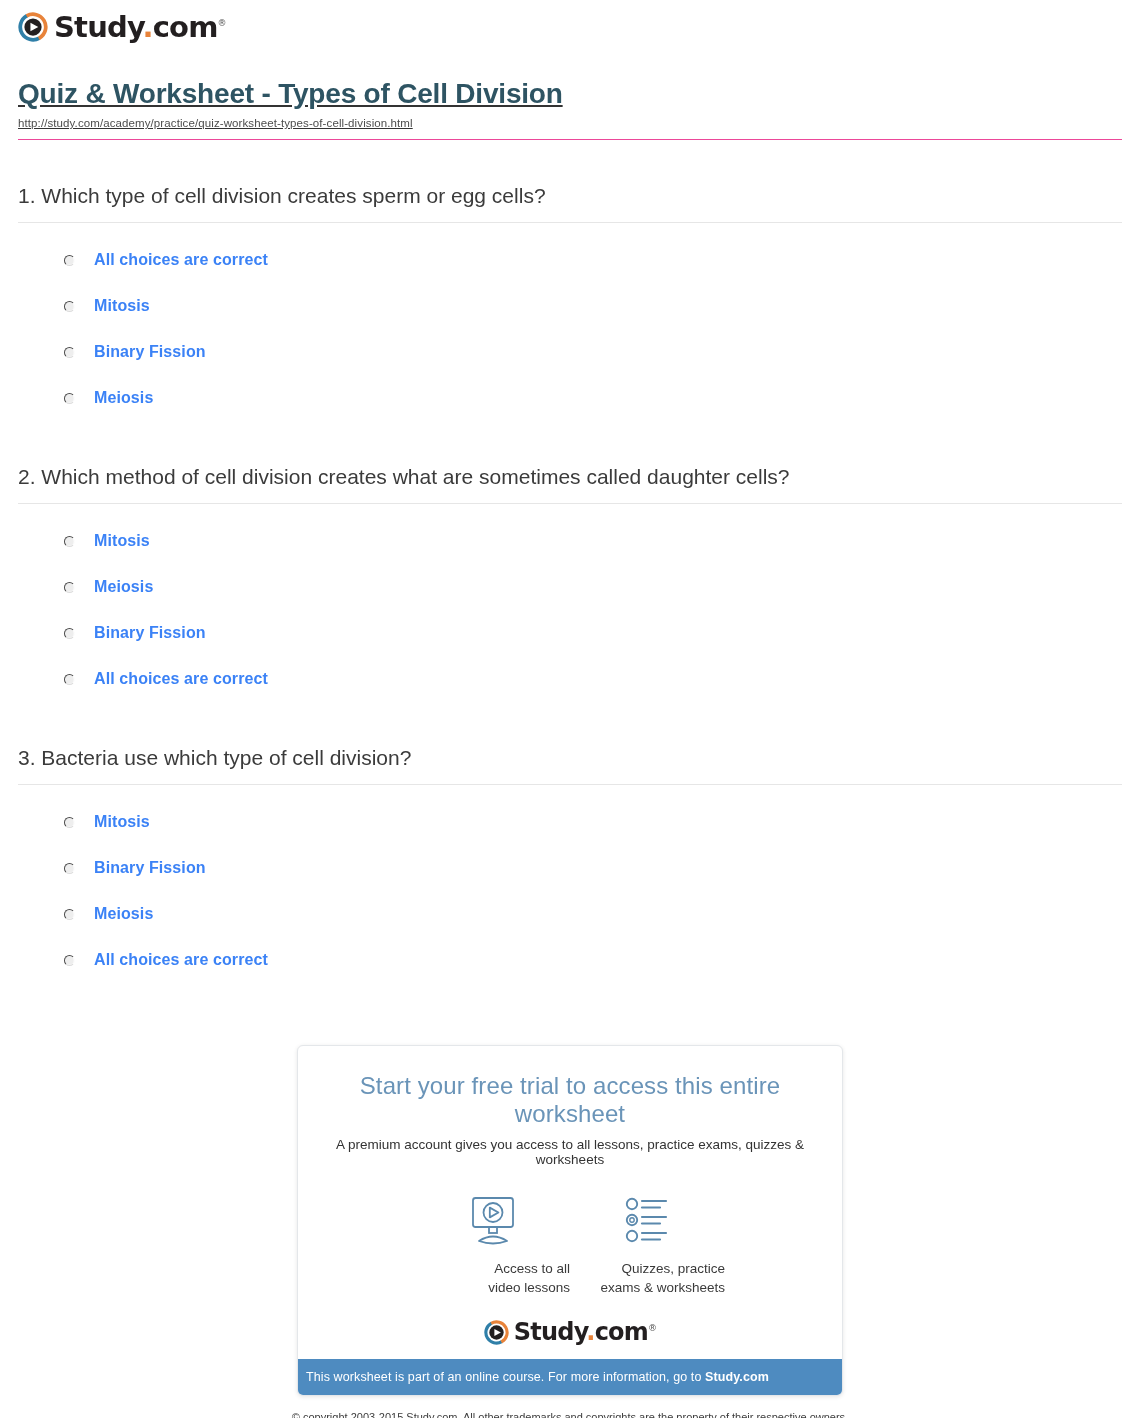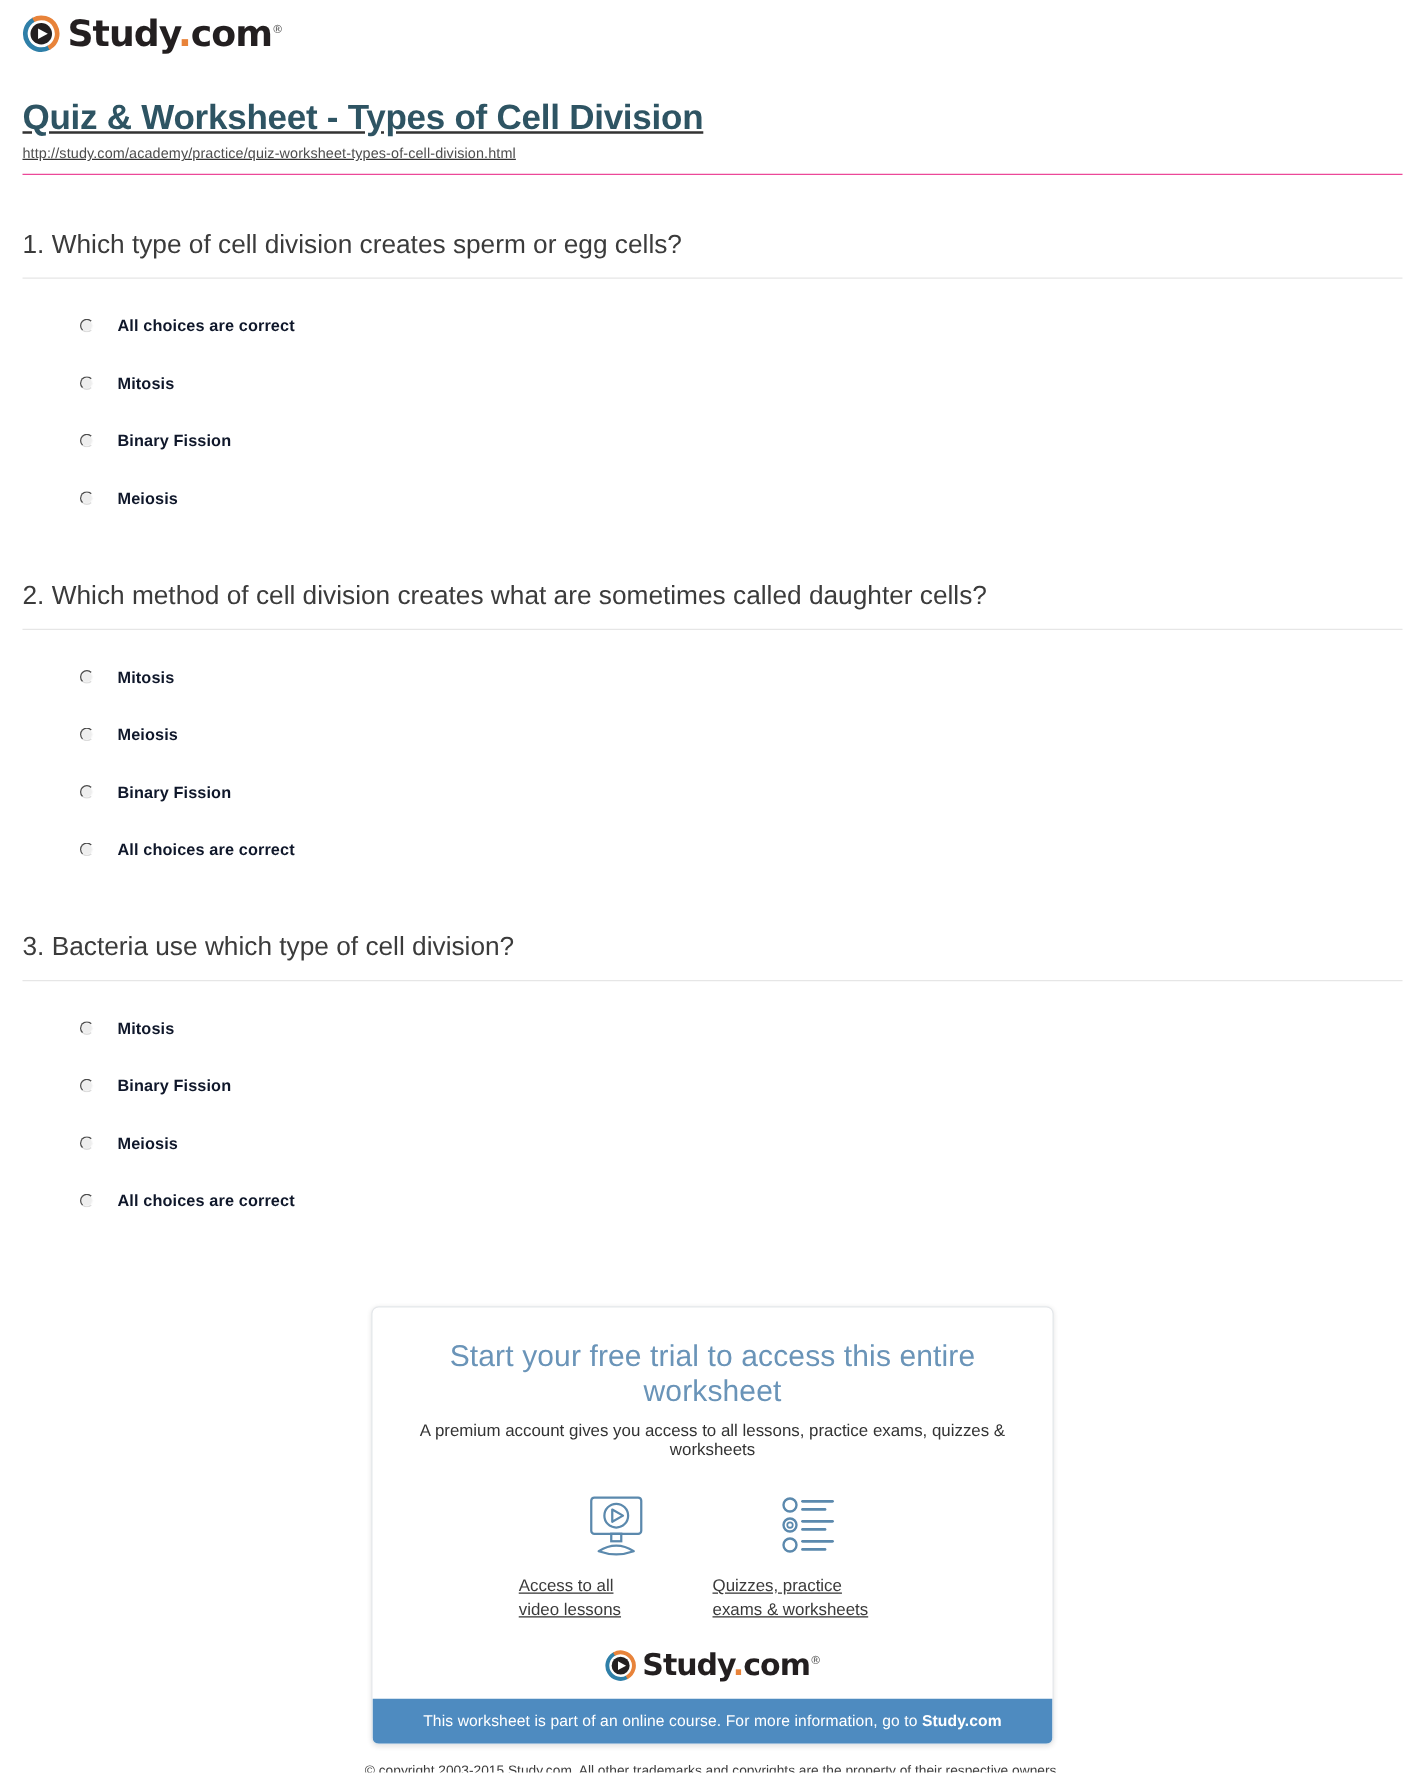--- a/index.html
+++ b/index.html
@@ -94,23 +94,23 @@
     background: #eeeeee;
     border: 1px solid #b9b9b9;
     border-top-color: #4a4a4a;
     border-left-color: #4a4a4a;
     border-right-color: #fdfdfd;
     border-bottom-color: #dcdcdc;
     box-shadow: inset 0 0 0 0.5px #fafafa;
     margin-right: 19px;
   }
   .choice-label {
-    font-size: 13px;
+    font-size: 16px;
     font-weight: bold;
-    color: #0f172a;
+    color: #3b82f6;
     letter-spacing: 0.1px;
   }
 
   
   .promo-wrap {
     margin-top: 62px;
     display: flex;
     justify-content: center;
   }
   .promo-card {
@@ -134,22 +134,21 @@
     color: #333333;
     margin-bottom: 22px;
   }
   .features {
     display: flex;
     justify-content: center;
     gap: 0;
   }
   .feature {
     width: 155px;
-    text-align: left;
-    text-decoration: underline;
+    text-align: right;
   }
   .feature-icon {
     height: 62px;
     display: flex;
     align-items: center;
     justify-content: center;
     margin-bottom: 8px;
   }
   .feature-label {
     font-size: 13.5px;
@@ -161,21 +160,20 @@
     display: flex;
     align-items: center;
     justify-content: center;
     gap: 5px;
   }
   .promo-logo .brand-mark { width: 25px; height: 25px; }
   .promo-logo .brand-wordmark { font-size: 24px; }
   .promo-strip {
     background: #4e8bc0;
     color: #ffffff;
-    text-align: center;
     font-size: 12.5px;
     padding: 11px 8px;
     letter-spacing: 0.1px;
   }
   .promo-strip b { font-weight: bold; }
 
   
   .footer {
     margin-top: 14px;
     text-align: center;

